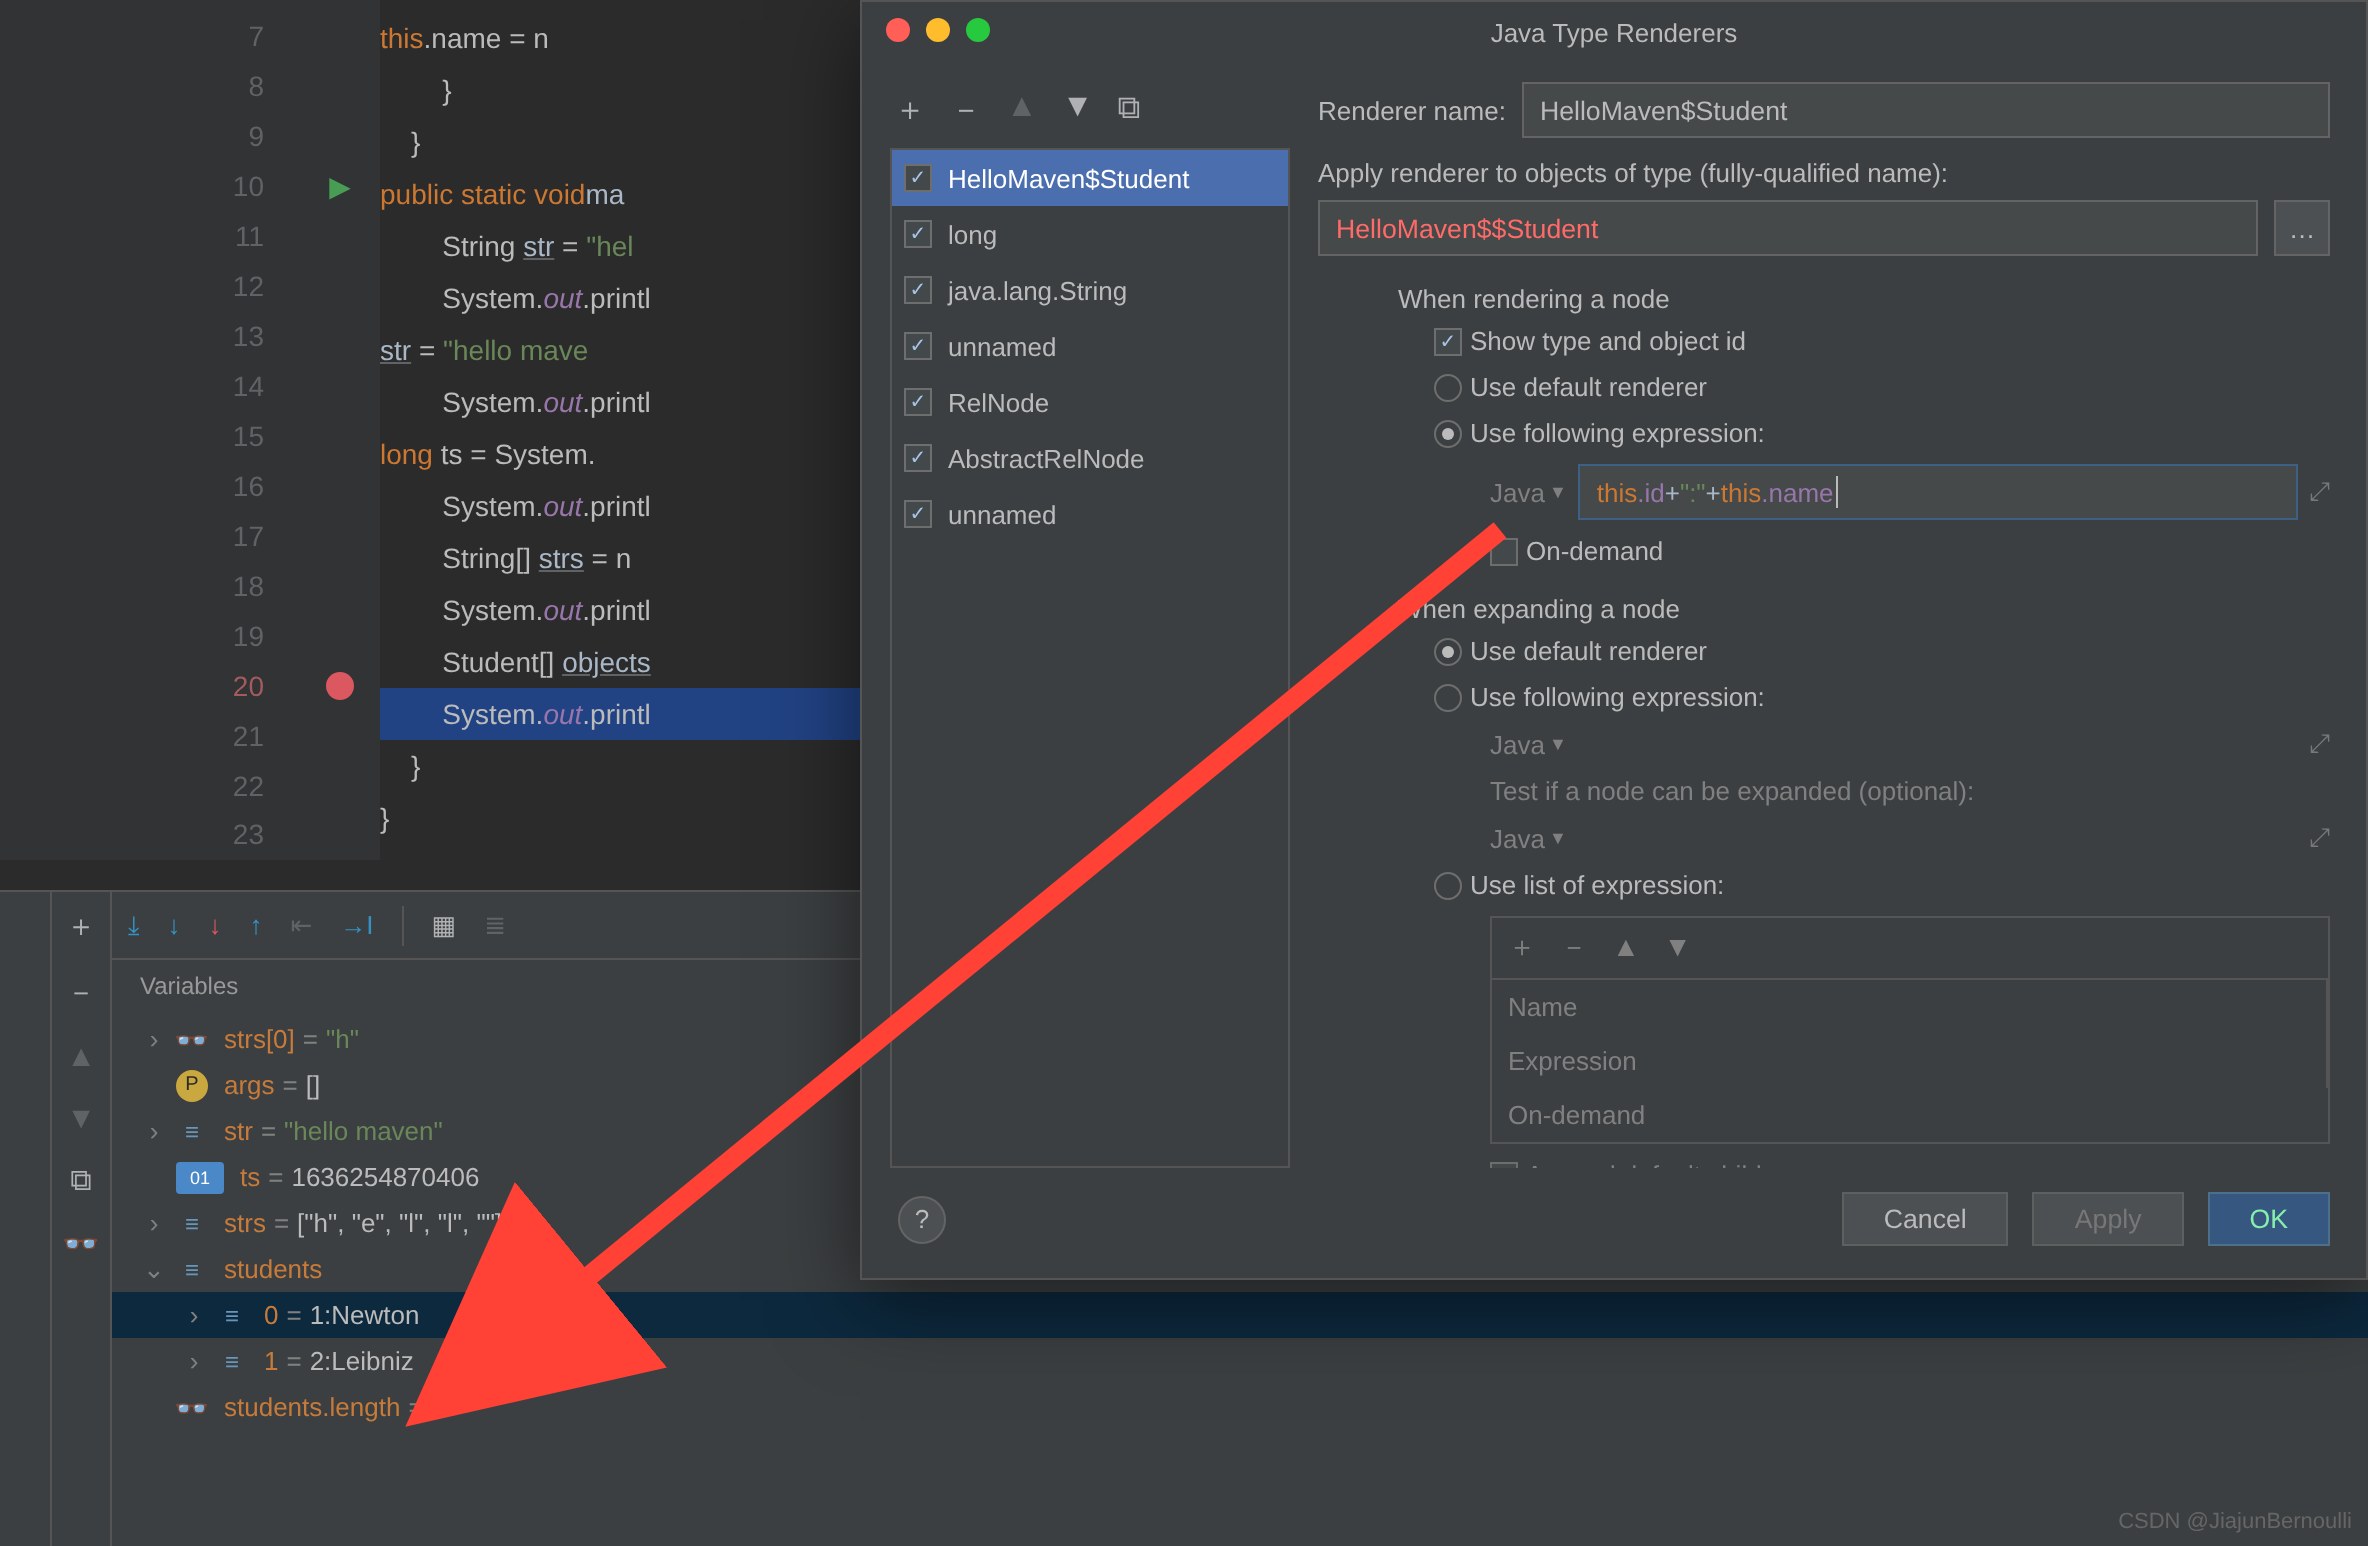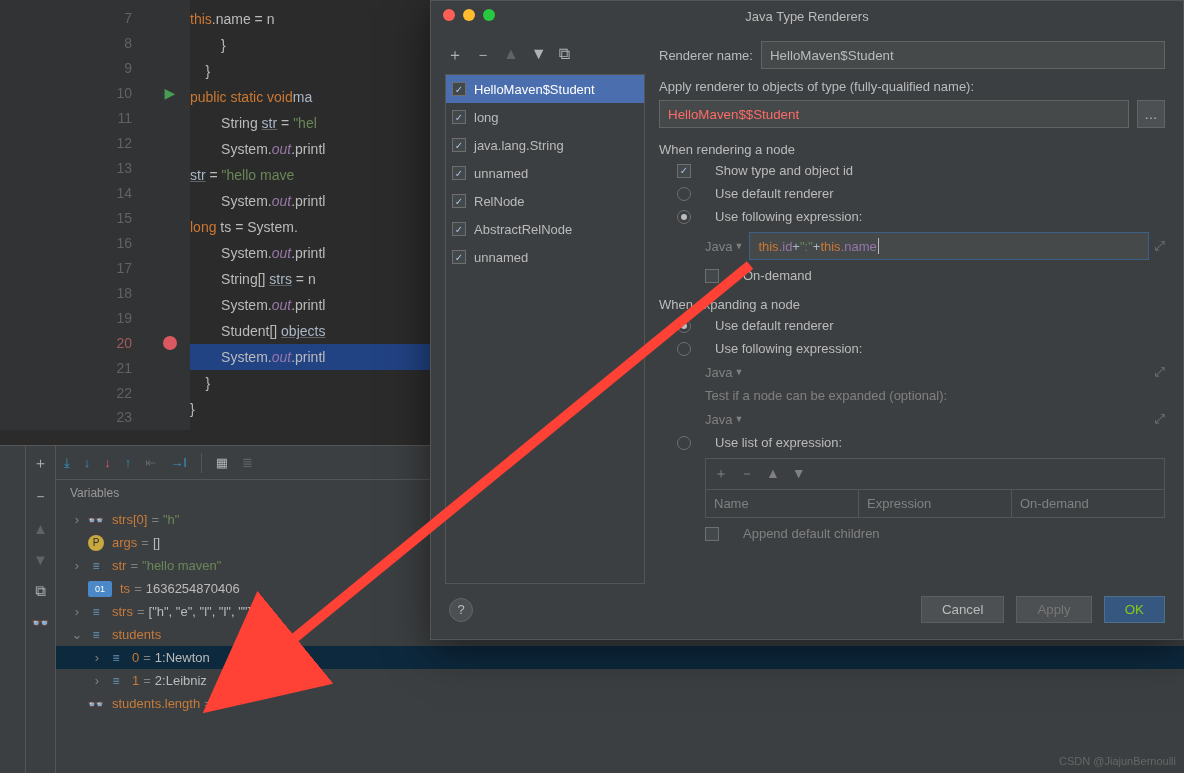--- a/index.html
+++ b/index.html
@@ -41,47 +41,47 @@
 .chk { width: 14px; height: 14px; border: 1px solid #6e6e6e; background: #43494a; display: inline-flex; align-items: center; justify-content: center; font-size: 10px; color: #a7c3e6; }
 .chk.on::after { content: "✓"; }
 
 .right-pane { flex: 1; display: flex; flex-direction: column; gap: 10px; font-size: 13px; padding-right: 4px; overflow: hidden; }
 .field-row { display: flex; align-items: center; gap: 8px; }
 .field-row label { white-space: nowrap; }
 .txt-input { flex: 1; background: #45494a; border: 1px solid #646464; color: #bbbbbb; padding: 4px 8px; height: 28px; }
 .txt-input.err { color: #ff6b68; }
 .sq-btn { width: 28px; height: 28px; background: #4c5052; border: 1px solid #646464; color: #bbbbbb; display: flex; align-items: center; justify-content: center; }
 
-.section { margin-top: 4px; }
+.section { margin-top: 4px; margin-left: 40px; }
 .sect-title { margin-bottom: 6px; }
 .indent { padding-left: 18px; display: flex; flex-direction: column; gap: 8px; }
-.radio-row, .check-row { display: flex; align-items: center; gap: 24px; }
+.radio-row, .check-row { display: flex; align-items: center; gap: 4px; }
 .radio { width: 14px; height: 14px; border: 1px solid #6e6e6e; border-radius: 50%; display: inline-flex; align-items: center; justify-content: center; }
 .radio.on::after { content: ""; width: 6px; height: 6px; border-radius: 50%; background: #bbbbbb; display: block; }
 .expr-row { display: flex; align-items: center; gap: 6px; padding-left: 28px; }
 .expr-label { color: #808080; display: flex; align-items: center; gap: 2px; }
 .expr-input { flex: 1; height: 28px; border: 1px solid #3d6185; background: #45494a; padding: 0 8px; display: flex; align-items: center; font-family: Menlo, monospace; }
 .expr-input .t-this { color: #cc7832; }
 .expr-input .t-fld { color: #9876aa; }
 .expr-input .t-str { color: #6a8759; }
 .expr-input .t-op { color: #a9b7c6; }
 .cursor { display: inline-block; width: 1px; height: 16px; background: #bbbbbb; margin-left: 1px; }
 .expand-icon { color: #787878; font-size: 13px; }
 .disabled { color: #808080; }
 
 .expr-table { border: 1px solid #555; margin-left: 28px; }
 .et-toolbar { display: flex; gap: 12px; padding: 6px 8px; color: #808080; font-size: 14px; }
-.et-head { display: flex; background: #3c3f41; border-top: 1px solid #555; }
+.et-head { display: flex; background: #3c3f41; border-top: 1px solid #555; flex-direction: column; }
 .et-head > div { padding: 6px 8px; color: #808080; border-right: 1px solid #555; }
 .et-head > div:last-child { border-right: none; }
 
 .btn-bar { display: flex; justify-content: flex-end; gap: 12px; padding: 12px 18px 16px 18px; align-items: center; }
 .help-btn { margin-right: auto; width: 24px; height: 24px; border-radius: 50%; background: #4c5052; border: 1px solid #646464; display: flex; align-items: center; justify-content: center; color: #bbbbbb; }
 .btn { padding: 5px 20px; background: #4c5052; border: 1px solid #5e6060; color: #bbbbbb; }
-.btn.primary { background: #365880; border-color: #4c708c; color: #84cc16; }
+.btn.primary { background: #365880; border-color: #4c708c; color: #86efac; }
 .btn.disabled { color: #777; }
 
 
 .debug-panel { position: absolute; left: 0; right: 0; top: 445px; bottom: 0; background: #3c3f41; border-top: 1px solid #555; display: flex; }
 .dbg-left { width: 26px; background: #3c3f41; border-right: 1px solid #555; }
 .dbg-main { flex: 1; display: flex; flex-direction: column; }
 .dbg-toolbar { height: 34px; border-bottom: 1px solid #555; display: flex; align-items: center; padding: 0 8px; gap: 14px; color: #afb1b3; }
 .dbg-toolbar .sep { width: 1px; height: 20px; background: #555; }
 .dbg-title { padding: 6px 14px; color: #999; font-size: 12px; }
 .var-tree { flex: 1; overflow-y: auto; padding: 2px 0; }

